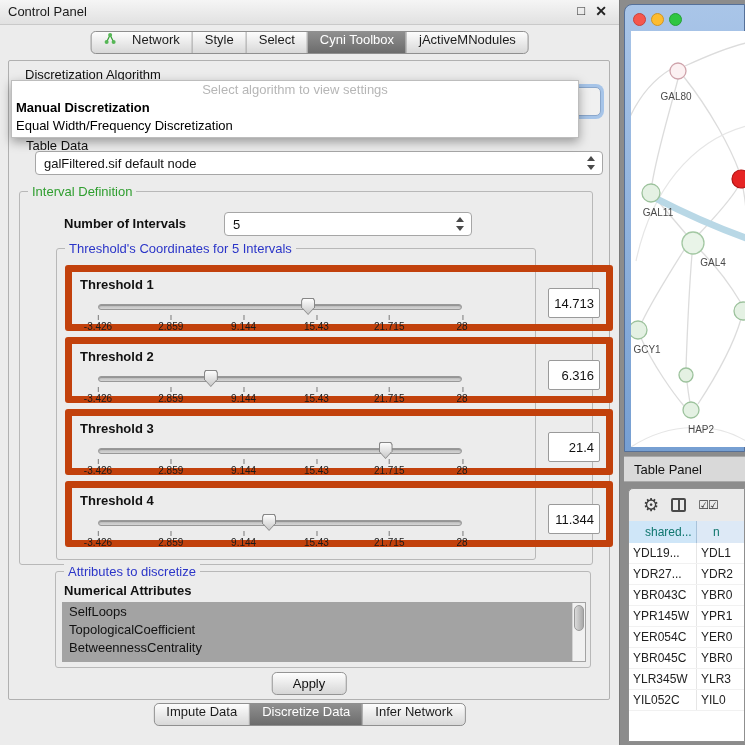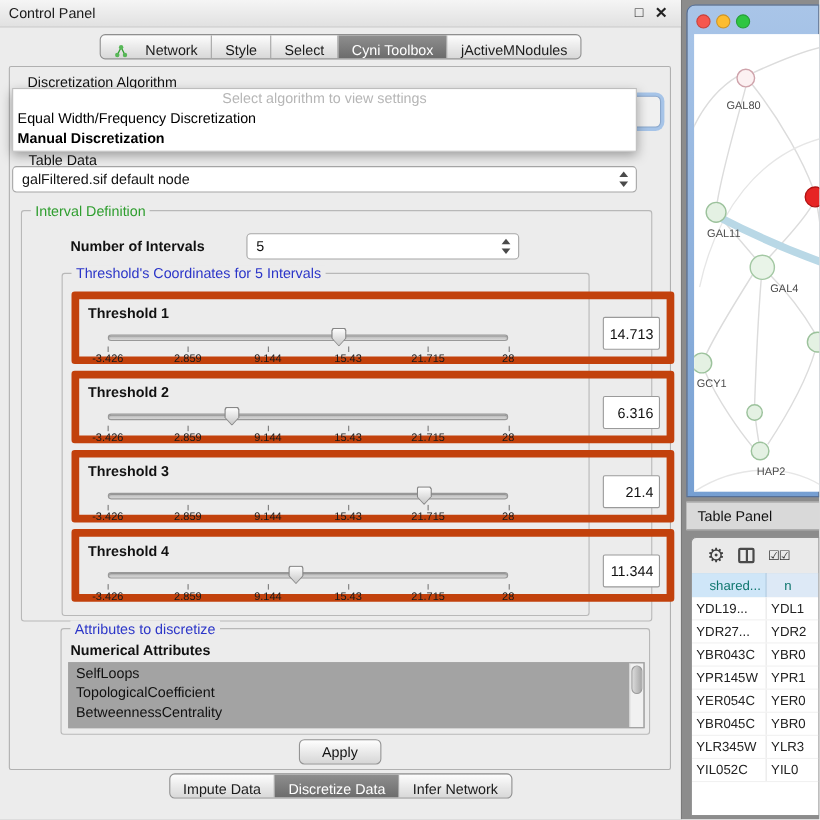--- a/index.html
+++ b/index.html
@@ -12,21 +12,21 @@
   .titlebar{position:absolute;left:0;top:0;right:0;height:24px;
             background:linear-gradient(#f5f5f5,#e1e1e1);border-bottom:1px solid #c9c9c9}
   .titlebar .title{position:absolute;left:8px;top:4px;font-size:13px;color:#1a1a1a}
   .win-btn{position:absolute;top:3px;font-size:14px;color:#222;cursor:default}
   .win-btn.float{right:34px;font-size:13px}
   .win-btn.close{right:12px;font-weight:bold}
 
   .seg-tabs{position:absolute;left:50%;transform:translateX(-50%);display:flex;height:23px;
             border:1px solid #8f8f8f;border-radius:5px;overflow:hidden;
             background:linear-gradient(#fdfdfd,#d8d8d8);box-sizing:border-box}
-  .seg-tab{display:flex;align-items:flex-end;gap:16px;padding:0 12px;font-size:13px;color:#1c1c1c;
+  .seg-tab{display:flex;align-items:flex-start;gap:16px;padding:0 12px;font-size:13px;color:#1c1c1c;
            border-left:1px solid #a5a5a5;white-space:nowrap}
   .seg-tab:first-child{border-left:none}
   .seg-tab.selected{background:linear-gradient(#8f8f8f,#6c6c6c);color:#fff}
   .top-tabs{top:31px}
   .bottom-tabs{top:703px}
 
   .content-frame{position:absolute;left:8px;top:60px;width:602px;height:640px;
                  border:1px solid #b0b0b0;border-radius:2px;background:#ececec;box-sizing:border-box}
 
   .form-label{position:absolute;font-size:13px;color:#111;white-space:nowrap}
@@ -157,26 +157,26 @@
           <span>jActiveMNodules</span>
         </div>
     </div>
 
     <div class="content-frame">
 
       <span class="algo-label">Discretization Algorithm</span>
       <div class="algo-sliver"></div>
       <div class="dropdown">
         <div class="dd-hint">Select algorithm to view settings</div>
+        <div class="dd-item bold">Manual Discretization</div>
         <div class="dd-item">Equal Width/Frequency Discretization</div>
-        <div class="dd-item bold">Manual Discretization</div>
       </div>
 
       <span class="form-label" style="left:17px;top:77px">Table Data</span>
-      <div class="combo" style="left:2px;top:90px;width:568px;height:24px">
+      <div class="combo" style="left:26px;top:90px;width:568px;height:24px">
         <span class="val">galFiltered.sif default node</span>
         <span class="stepper">
             <i class="up"></i>
             <i class="down"></i>
           </span>
       </div>
 
       <div class="group" style="left:10px;top:130px;width:574px;height:374px">
         <span class="group-title gt-green">Interval Definition</span>
 

